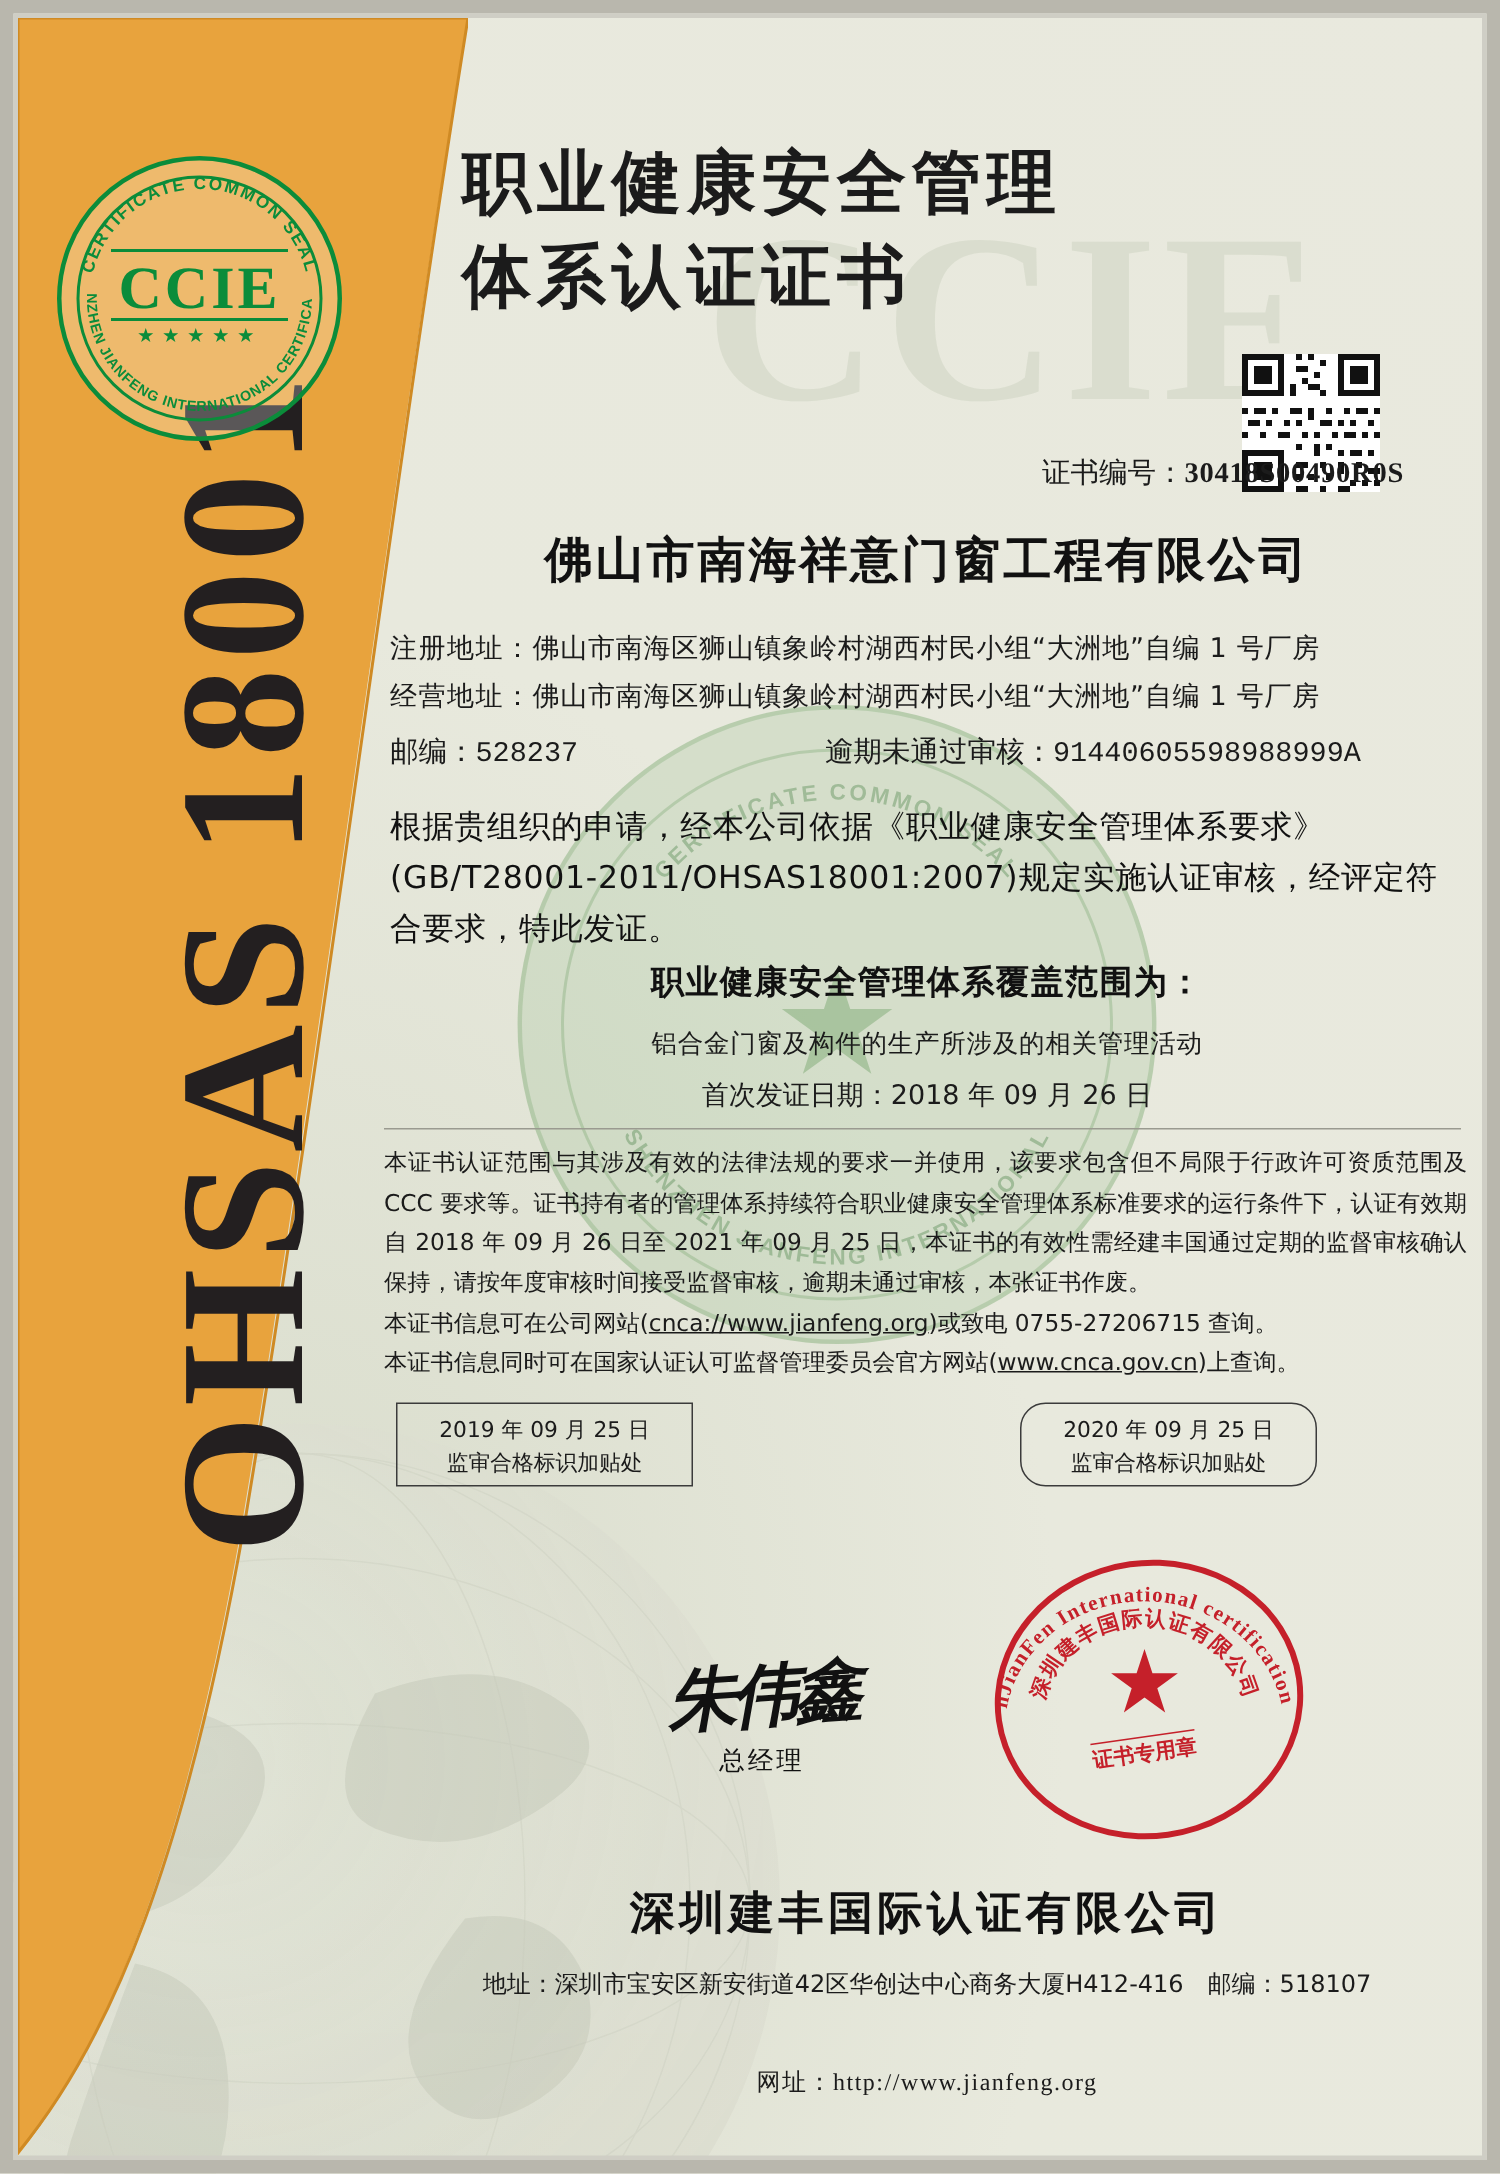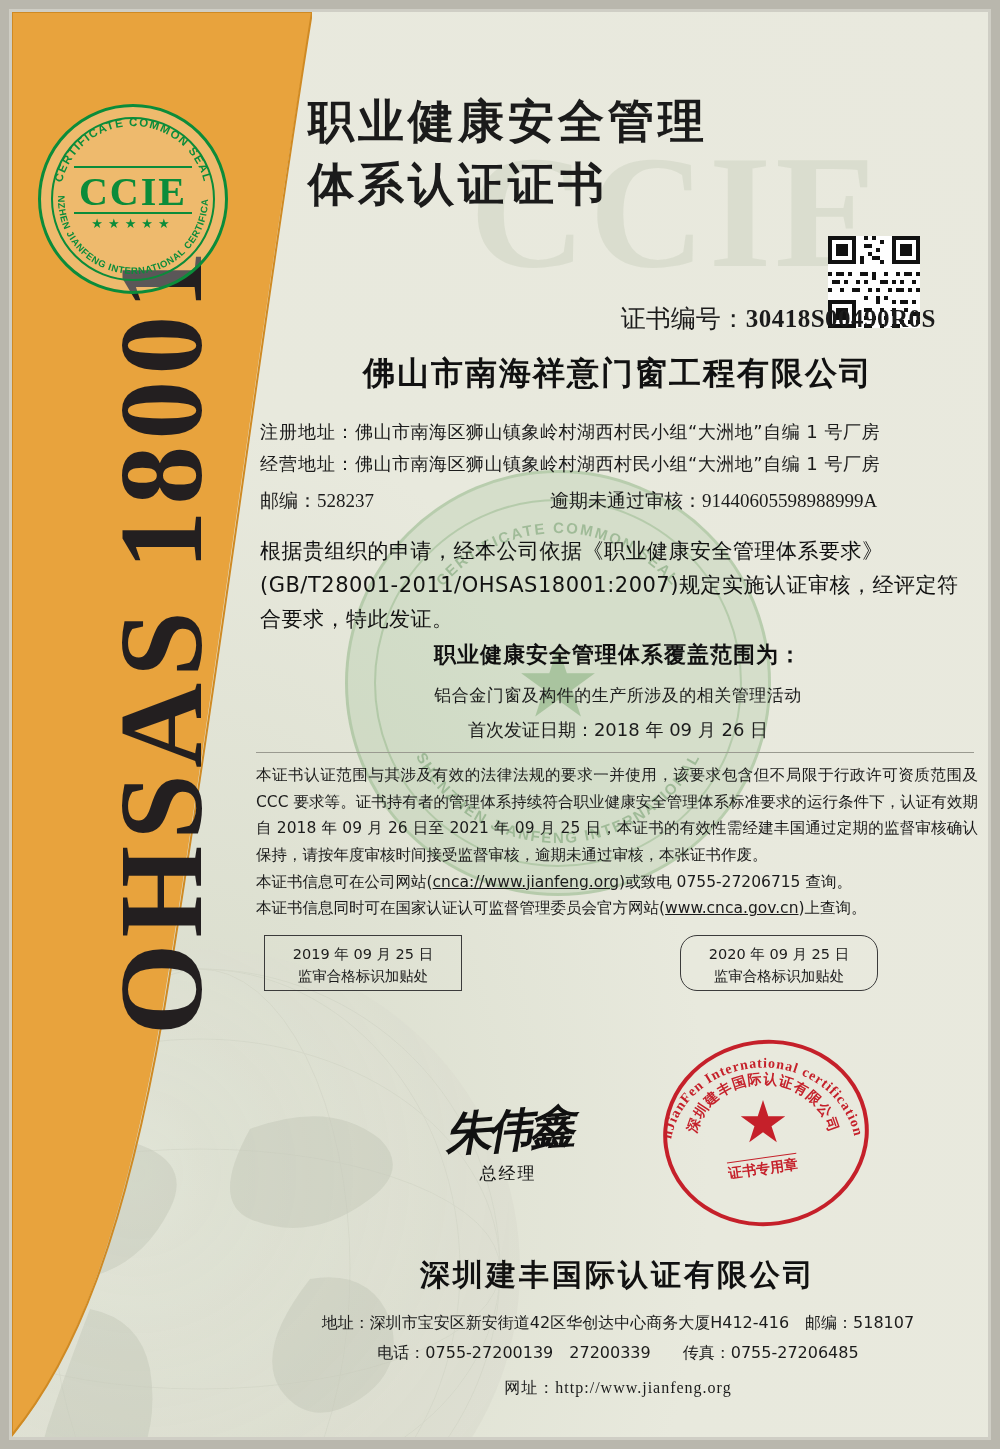--- a/index.html
+++ b/index.html
@@ -119,37 +119,37 @@
     font-size:46px;line-height:1.36;
     color:#1b1b1b;letter-spacing:4px;
   }
   .qr{
     position:absolute;right:68px;top:236px;width:92px;height:92px;
     background:#fff;
   }
   .qr svg{display:block;}
   .certno{
     position:absolute;left:0;right:52px;top:302px;text-align:right;
-    font-family:"DejaVu Sans", sans-serif;font-size:25px;color:#1b1b1b;
+    font-family:"DejaVu Sans", sans-serif;font-size:19px;color:#1b1b1b;
   }
   .certno b{font-family:"Liberation Serif",serif;font-weight:bold;letter-spacing:.5px;}
   .company{
     position:absolute;left:0;right:0;top:352px;text-align:center;
     font-family:"DejaVu Sans", sans-serif;font-weight:bold;
     font-size:32px;color:#111;letter-spacing:2px;
   }
   .rows{
     position:absolute;left:12px;top:420px;width:710px;
     font-family:"DejaVu Sans", sans-serif;font-size:18px;color:#1b1b1b;
   }
   .rows .r{margin-bottom:8px;letter-spacing:.5px;}
   .rows .r .lbl{letter-spacing:1px;}
   .kv{
     position:absolute;left:12px;top:488px;width:710px;
-    font-family:Liberation Serif, serif;font-size:19px;color:#1b1b1b;
+    font-family:Liberation Mono, monospace;font-size:19px;color:#1b1b1b;
   }
   .kv .right{position:absolute;left:290px;top:0;}
   .para{
     position:absolute;left:12px;top:534px;width:715px;
     font-family:"DejaVu Sans", sans-serif;font-size:21px;line-height:1.62;color:#111;
     letter-spacing:.5px;
   }
   .scope-h{
     position:absolute;left:0;right:0;top:640px;text-align:center;
     font-family:"DejaVu Sans", sans-serif;font-weight:bold;font-size:22px;color:#111;letter-spacing:1px;
@@ -435,20 +435,19 @@
         </defs>
         <text><textPath href="#rtop" startOffset="50%" text-anchor="middle">ShenZhenJianFen International certification Co.,Ltd.</textPath></text>
         <text><textPath href="#rin" startOffset="50%" text-anchor="middle">深圳建丰国际认证有限公司</textPath></text>
       </svg>
       <div class="tag">证书专用章</div>
     </div>
 
     <div class="issuer">深圳建丰国际认证有限公司</div>
     <div class="addr">
       <div>地址：深圳市宝安区新安街道42区华创达中心商务大厦H412-416　邮编：518107</div>
-      <div>电话：0755-27200139　27200339　　传真：0755-27206485</div>
     </div>
     <div class="web">网址：http://www.jianfeng.org</div>
   </div>
 
   <div class="frame-outer"></div>
   <div class="frame-inner"></div>
 </div>
 
 </body></html>

